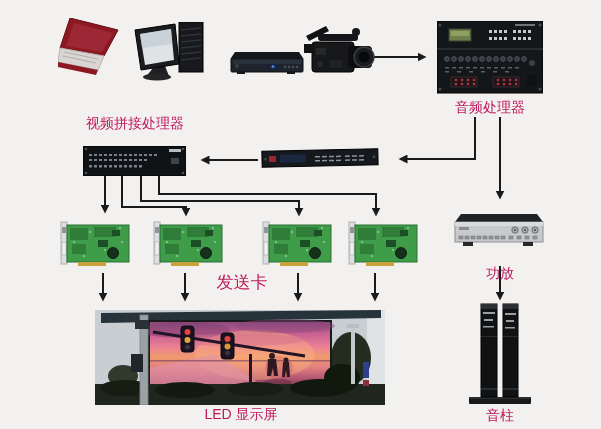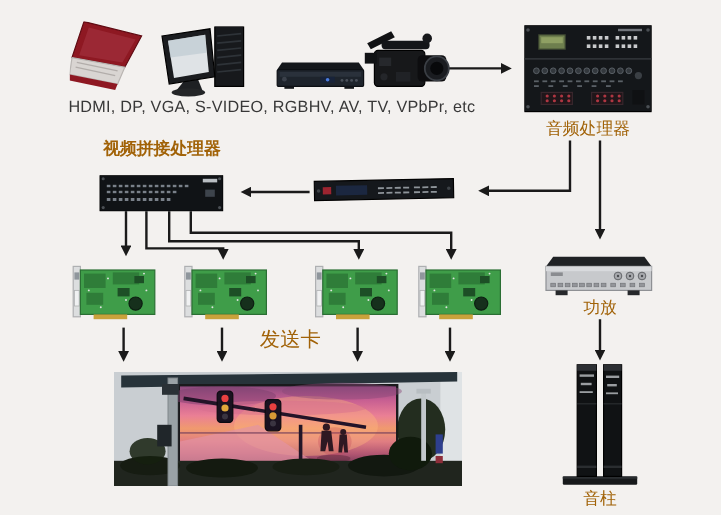--- a/index.html
+++ b/index.html
@@ -1,19 +1,19 @@
 <!DOCTYPE html>
 <html><head>
 <meta charset="utf-8">
 <style>
   html,body{margin:0;padding:0;}
   body{font-family:"Liberation Sans","DejaVu Sans",sans-serif;}
   .canvas{position:relative;width:601px;height:429px;background:#f3f1ef;overflow:hidden;}
   .abs{position:absolute;}
-  .lbl{position:absolute;font-size:14px;color:#a16207;text-align:center;line-height:1.1;white-space:nowrap;}
+  .lbl{position:absolute;font-size:14px;color:#be185d;text-align:center;line-height:1.1;white-space:nowrap;}
   .caption{position:absolute;font-size:13.5px;color:#383838;letter-spacing:.2px;white-space:nowrap;}
   svg{display:block;}
 </style>
 </head>
 <body>
 
 <div class="canvas">
 
   <svg class="abs" style="left:0;top:0;" width="601" height="429" viewBox="0 0 601 429">
     <defs>
@@ -448,27 +448,27 @@
     <ellipse cx="28" cy="66" rx="15" ry="11" fill="#15200f" opacity="0.85"></ellipse>
     <rect x="45" y="5" width="8" height="90" fill="#9aa2a6" stroke="#7e868a" stroke-width="0.8"></rect>
     <rect x="40" y="10" width="14" height="9" fill="#2a3136"></rect>
     <rect x="36" y="44" width="12" height="18" fill="#20262a"></rect>
     <rect x="256" y="16" width="4" height="58" fill="#c2c8cb"></rect>
     <rect x="252" y="14" width="12" height="4" fill="#b8bec2"></rect>
     <rect x="268" y="52" width="6" height="16" fill="#2e3f8e"></rect>
     <rect x="268" y="70" width="6" height="6" fill="#8e2e3a"></rect>
   </svg>
 
-  <div class="caption" style="left:57px;top:81px;">HDMI, DP, VGA, S-VIDEO, RGBHV, AV, TV, VPbPr, etc</div>
 
   <div class="lbl" style="left:440px;top:100px;width:100px;">音频处理器</div>
 
-  <div class="lbl" style="left:82px;top:116px;width:106px;font-weight:bold;">视频拼接处理器</div>
+  <div class="lbl" style="left:82px;top:116px;width:106px;">视频拼接处理器</div>
 
 
   <div class="lbl" style="left:212px;top:274px;width:60px;font-size:17px;">发送卡</div>
 
-
-  <div class="lbl" style="left:470px;top:249px;width:60px;">功放</div>
+  <div class="lbl" style="left:191px;top:407px;width:100px;">LED 显示屏</div>
+
+  <div class="lbl" style="left:470px;top:267px;width:60px;font-family:Liberation Mono, monospace;">功放</div>
 
   <div class="lbl" style="left:470px;top:408px;width:60px;">音柱</div>
 
 </div>
 
 </body></html>

